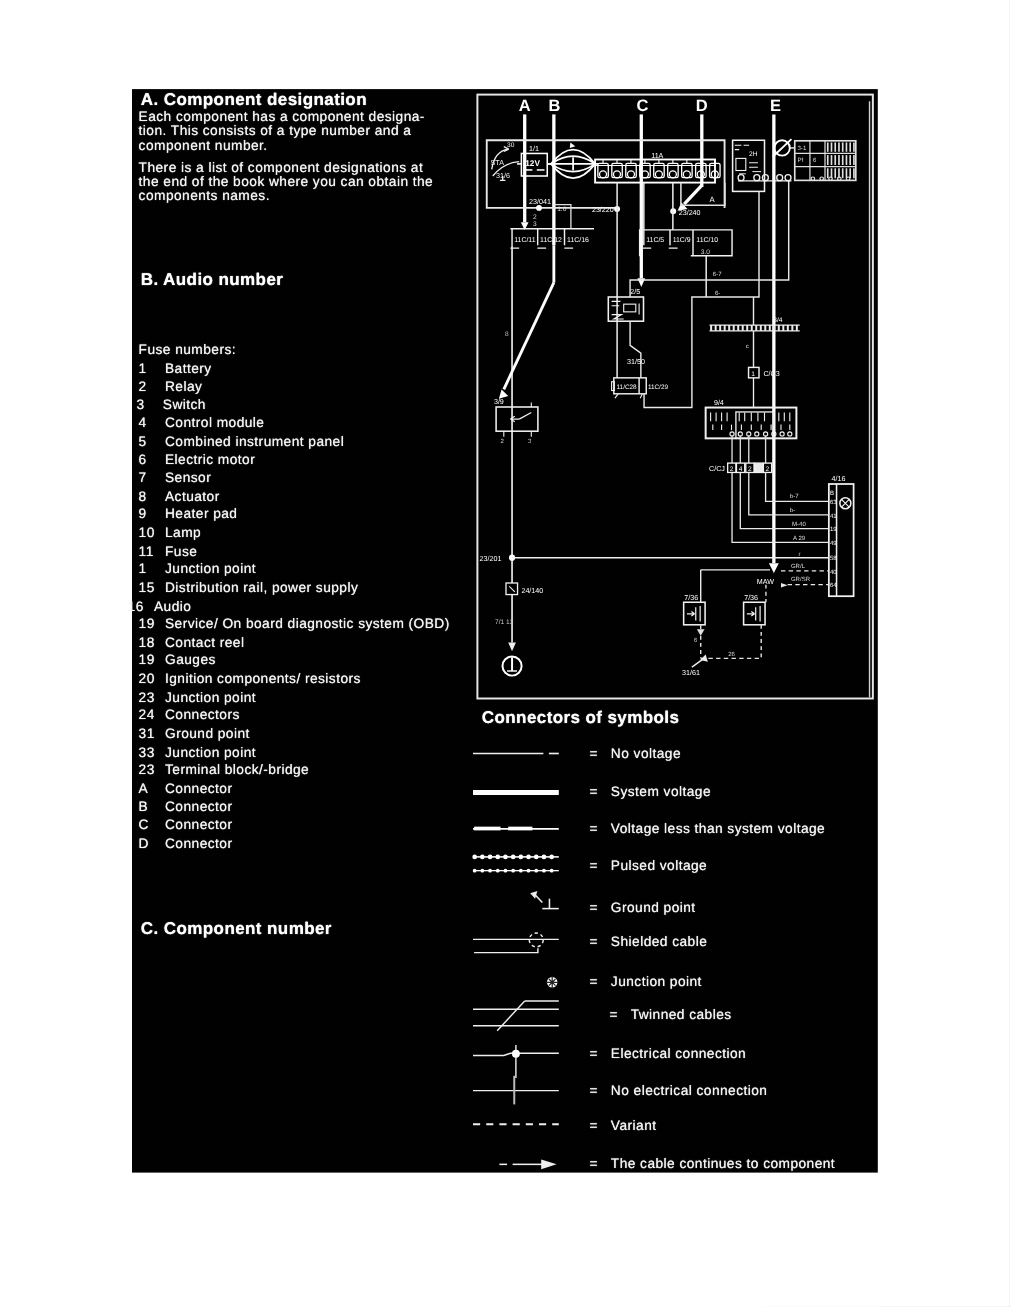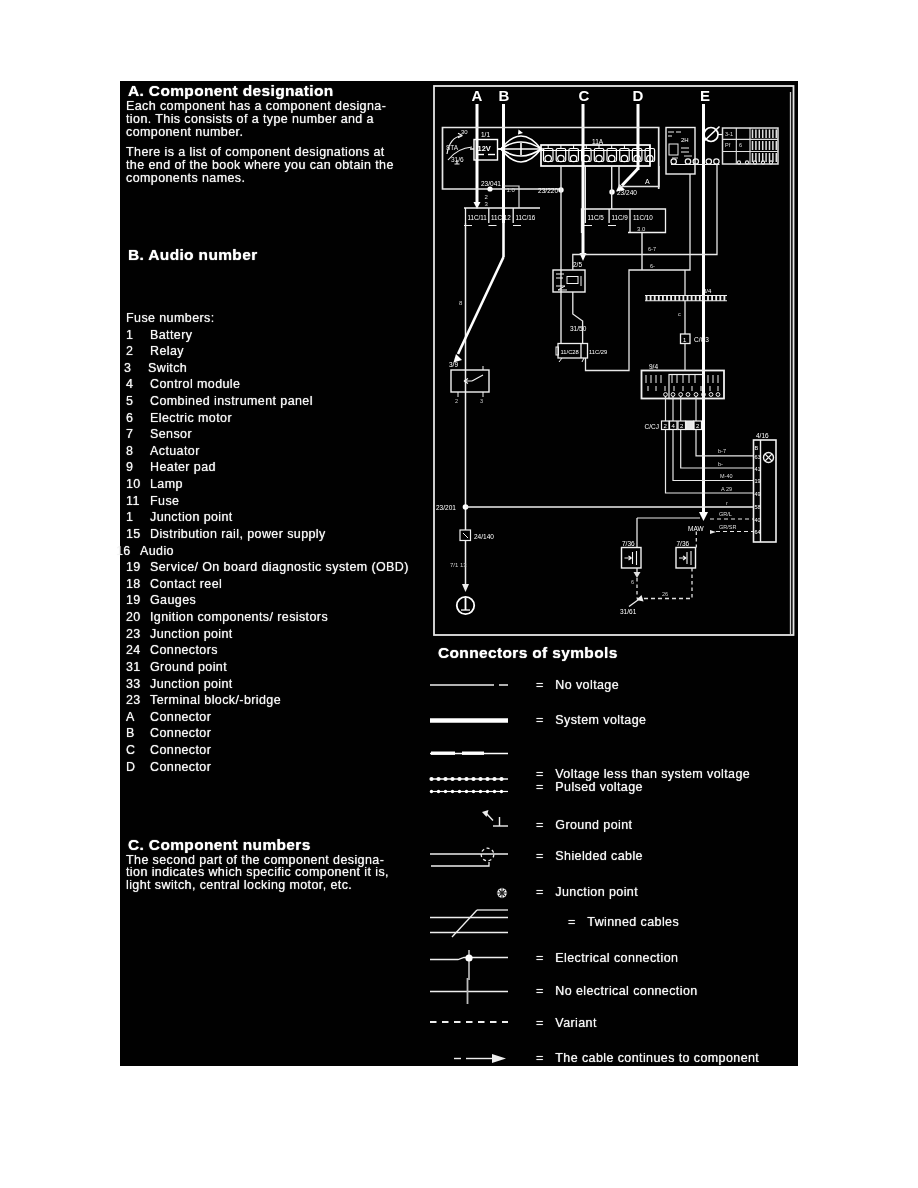--- a/index.html
+++ b/index.html
@@ -46,34 +46,33 @@
 <div class="t" style="left:126px;top:628px"><span class="num">23</span>Junction point</div>
 <div class="t" style="left:126px;top:644px"><span class="num">24</span>Connectors</div>
 <div class="t" style="left:126px;top:661px"><span class="num">31</span>Ground point</div>
 <div class="t" style="left:126px;top:678px"><span class="num">33</span>Junction point</div>
 <div class="t" style="left:126px;top:694px"><span class="num">23</span>Terminal block/-bridge</div>
 <div class="t" style="left:126px;top:711px"><span class="num">A</span>Connector</div>
 <div class="t" style="left:126px;top:727px"><span class="num">B</span>Connector</div>
 <div class="t" style="left:126px;top:744px"><span class="num">C</span>Connector</div>
 <div class="t" style="left:126px;top:761px"><span class="num">D</span>Connector</div>
 
-<div class="h" style="left:128px;top:836px">C. Component numbers</div>
-
-<div class="t" style="left:126px;top:854px;line-height:12.3px">The second part of the component designa-<br>tion indicates which specific component it is,<br>light switch, central locking motor, etc.</div>
+<div class="h" style="left:128px;top:836px">C. Component number</div>
+
 
 <div class="h" style="left:438px;top:644px">Connectors of symbols</div>
 
 <div class="t" style="left:536px;top:679px">=&nbsp;&nbsp;&nbsp;No voltage</div>
 <div class="t" style="left:536px;top:714px">=&nbsp;&nbsp;&nbsp;System voltage</div>
-<div class="t" style="left:536px;top:768px">=&nbsp;&nbsp;&nbsp;Voltage less than system voltage</div>
+<div class="t" style="left:536px;top:747px">=&nbsp;&nbsp;&nbsp;Voltage less than system voltage</div>
 <div class="t" style="left:536px;top:781px">=&nbsp;&nbsp;&nbsp;Pulsed voltage</div>
 <div class="t" style="left:536px;top:819px">=&nbsp;&nbsp;&nbsp;Ground point</div>
 <div class="t" style="left:536px;top:850px">=&nbsp;&nbsp;&nbsp;Shielded cable</div>
 <div class="t" style="left:536px;top:886px">=&nbsp;&nbsp;&nbsp;Junction point</div>
-<div class="t" style="left:568px;top:916px">=&nbsp;&nbsp;&nbsp;Twinned cables</div>
+<div class="t" style="left:554px;top:916px">=&nbsp;&nbsp;&nbsp;Twinned cables</div>
 <div class="t" style="left:536px;top:952px">=&nbsp;&nbsp;&nbsp;Electrical connection</div>
 <div class="t" style="left:536px;top:985px">=&nbsp;&nbsp;&nbsp;No electrical connection</div>
 <div class="t" style="left:536px;top:1017px">=&nbsp;&nbsp;&nbsp;Variant</div>
 <div class="t" style="left:536px;top:1052px">=&nbsp;&nbsp;&nbsp;The cable continues to component</div>
 
 <svg width="918" height="1188" viewBox="0 0 918 1188">
 <defs>
         <filter id="bl" x="-5%" y="-5%" width="110%" height="110%">
           <feGaussianBlur stdDeviation="0.35"></feGaussianBlur>
         </filter>

